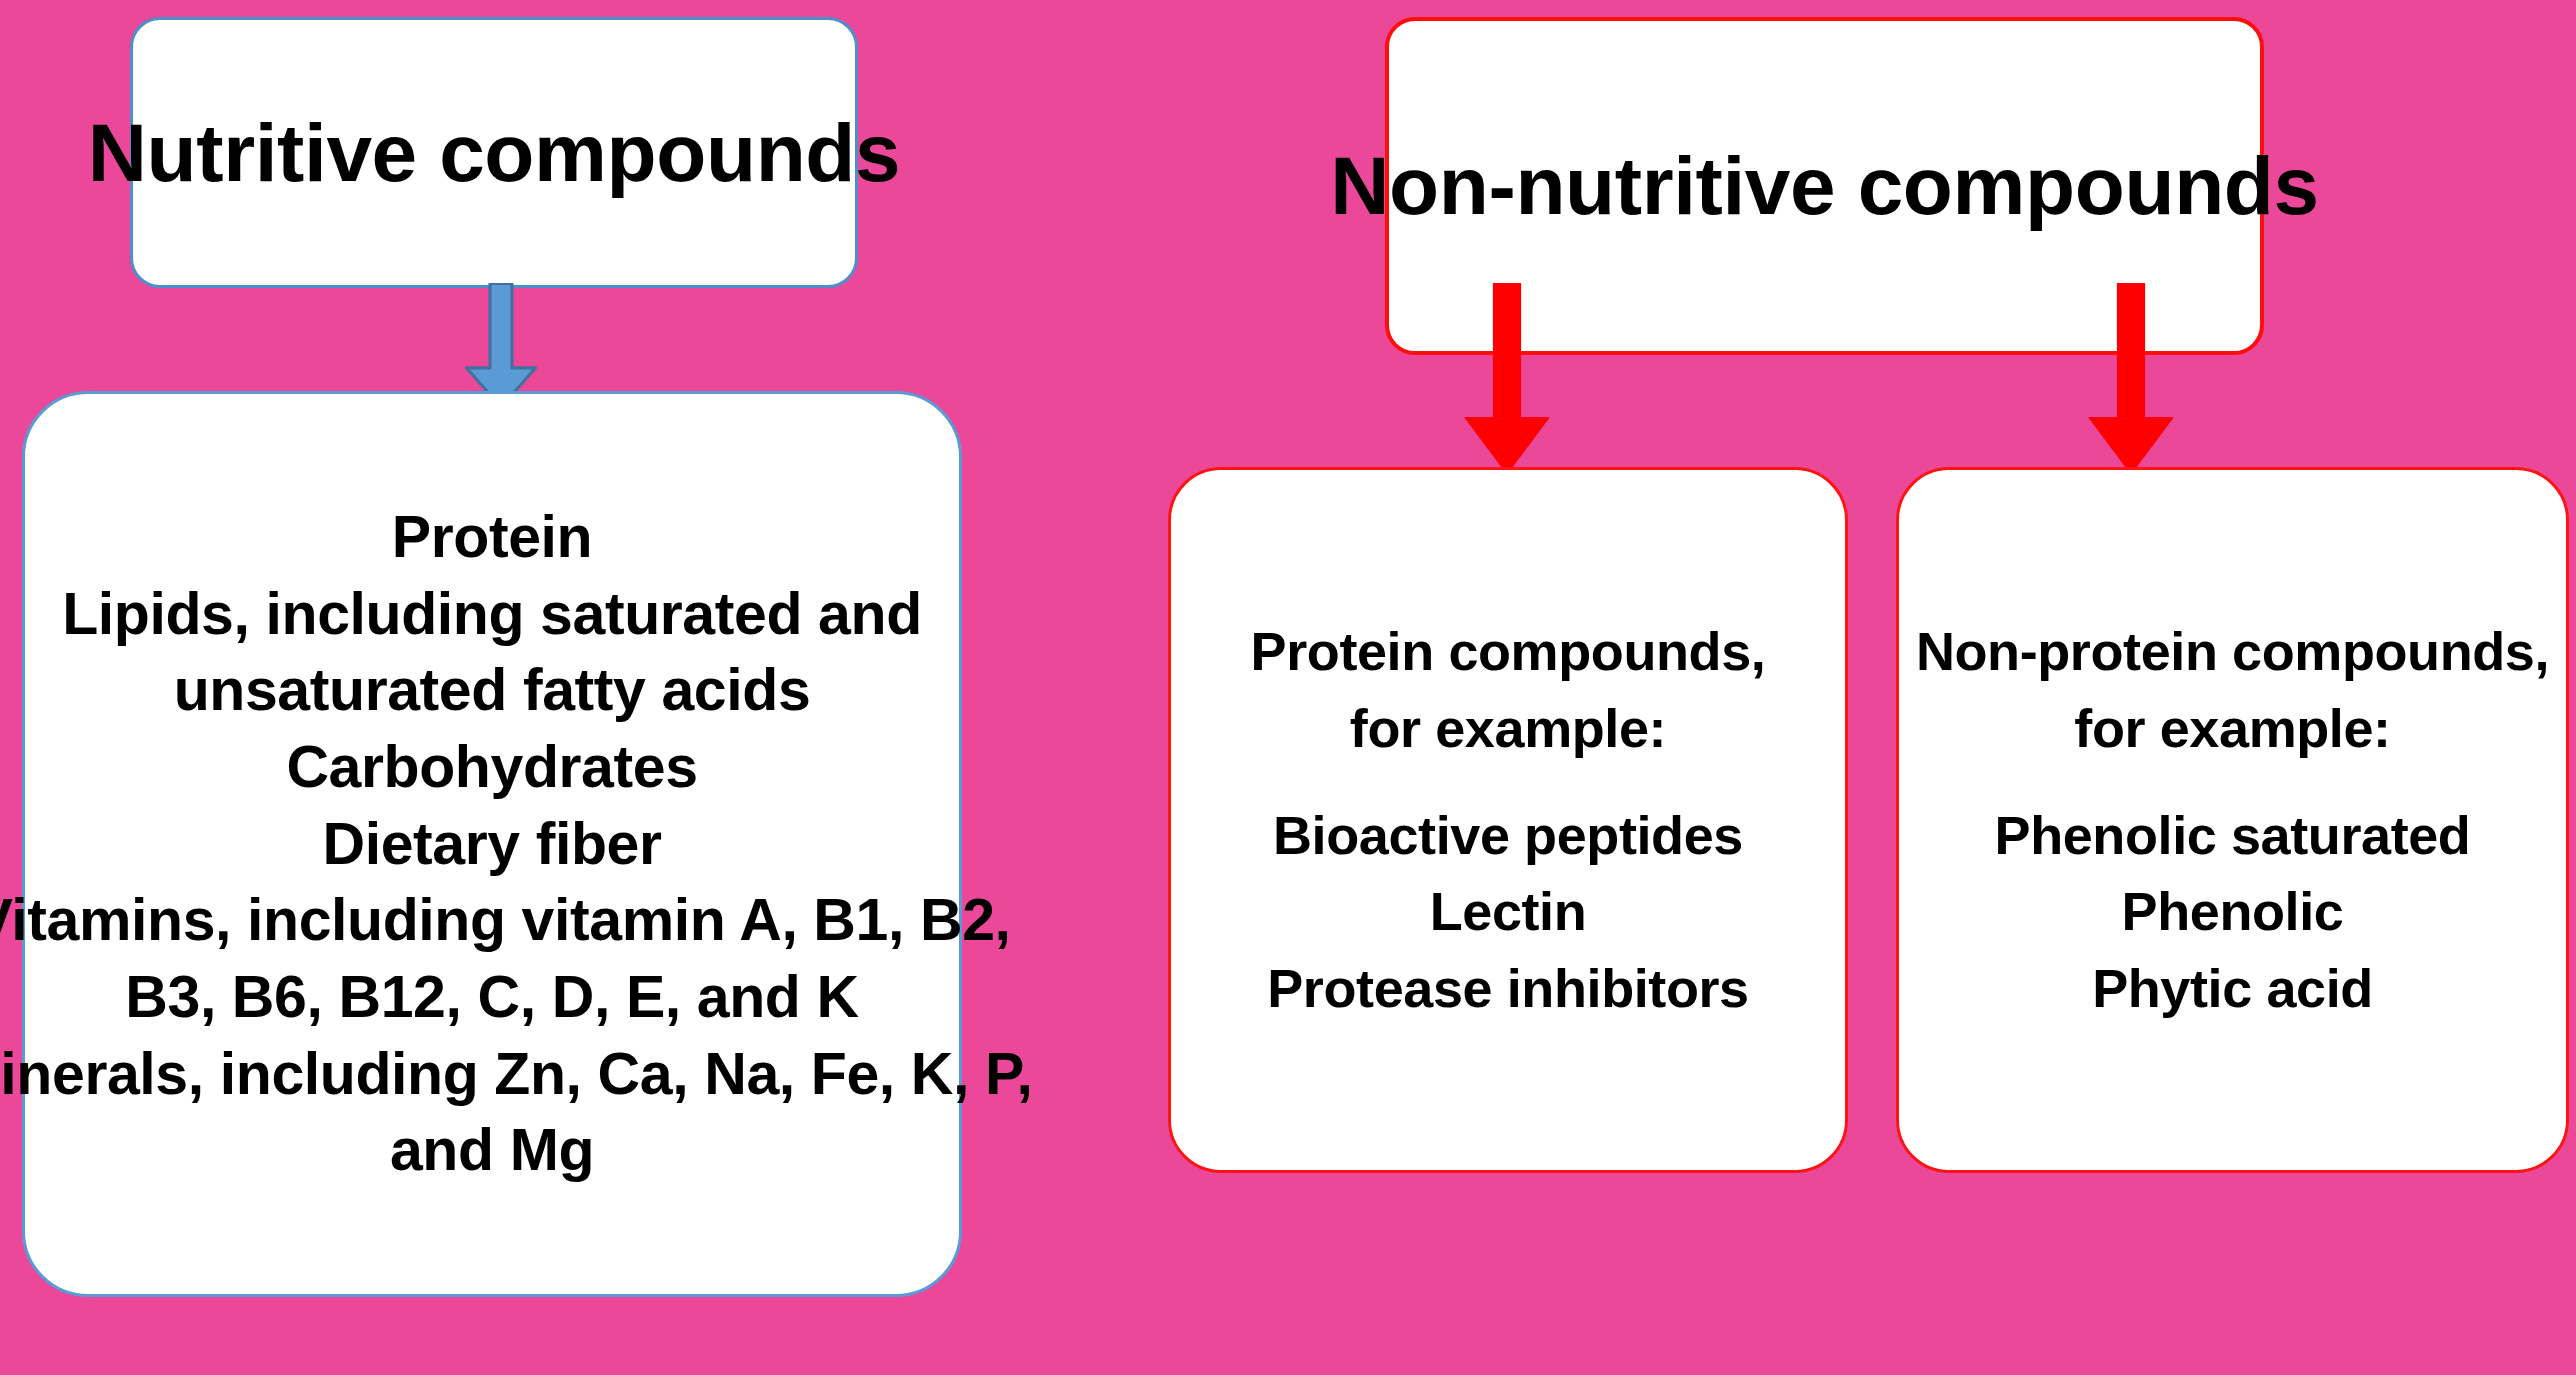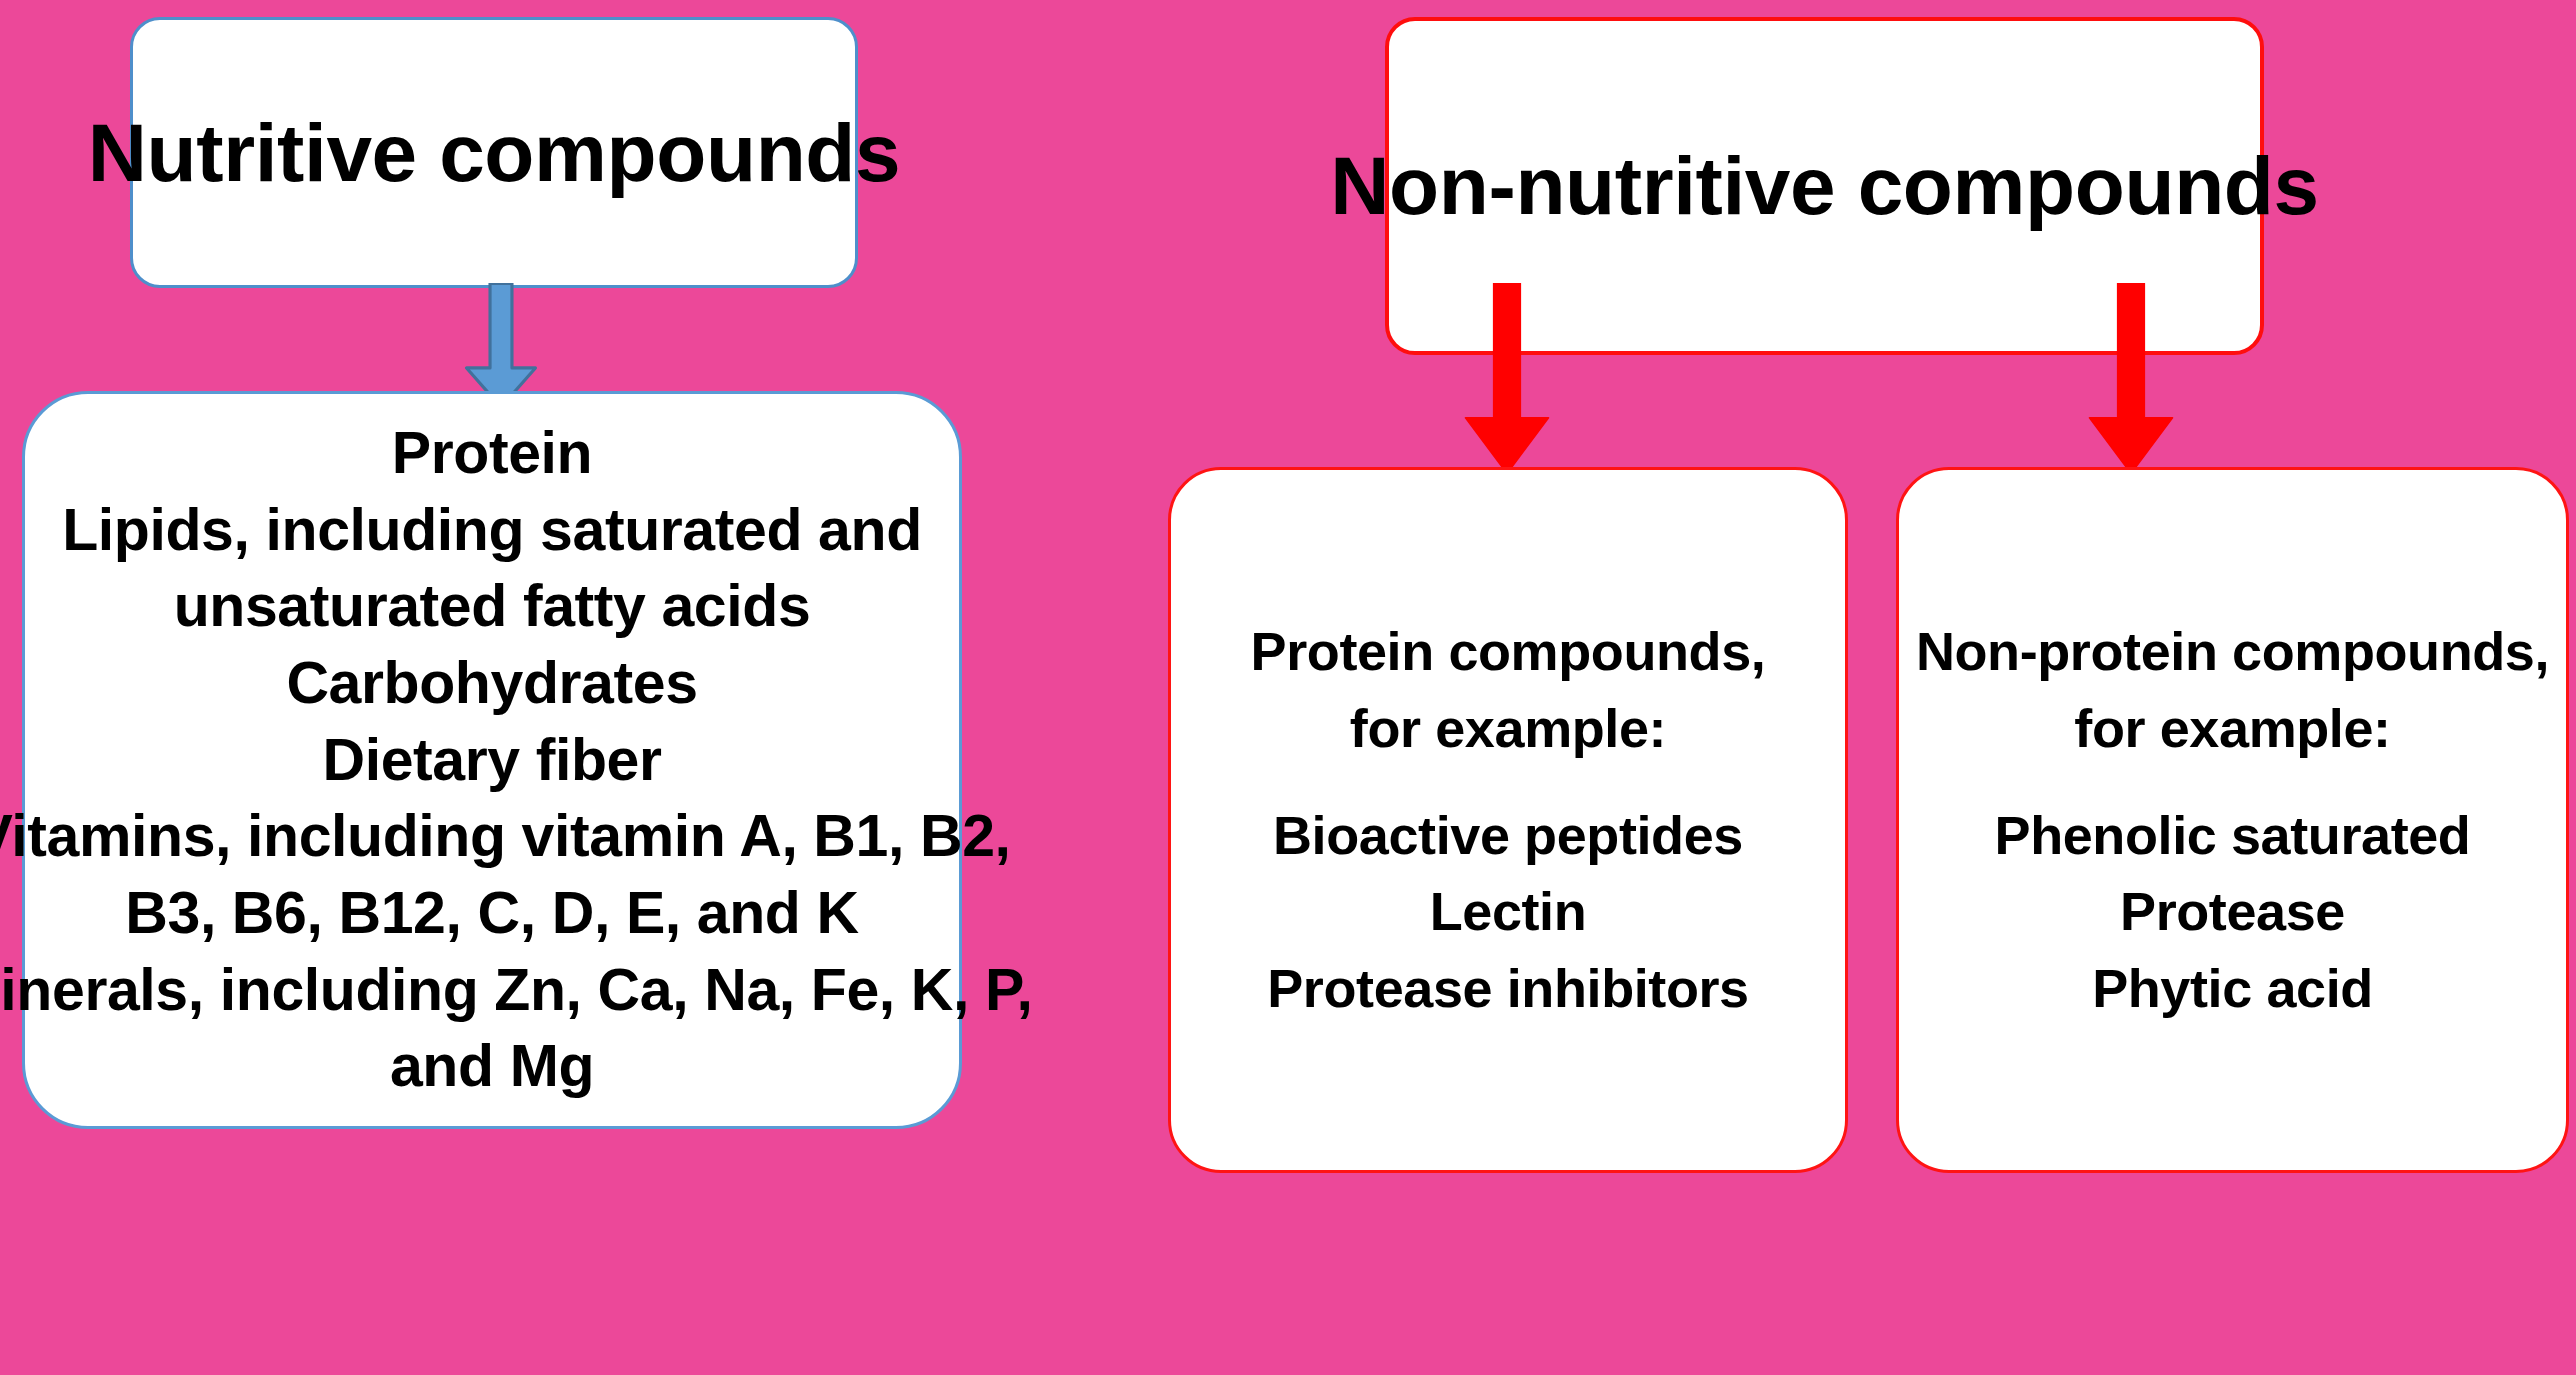--- a/index.html
+++ b/index.html
@@ -43,21 +43,21 @@
     left: 130px;  top: 17.3px;
     width: 728px; height: 271px;
     border: 3.9px solid #4E8FCB;
     border-radius: 30px;
     font-size: 82px;
     line-height: 1.05;
   }
 
   #node-nutritive-body {
     left: 22px;  top: 391px;
-    width: 940px; height: 738px;
+    width: 940px; height: 906px;
     border: 3.9px solid #5A9BD5;
     border-radius: 66px;
     font-size: 59px;
     line-height: 1.30;
     padding: 15.7px 19px;
   }
 
   #node-nonnutritive-header {
     left: 1385px; top: 17.3px;
     width: 879px; height: 338px;
@@ -153,18 +153,18 @@
     <span class="line">Bioactive peptides</span>
     <span class="line">Lectin</span>
     <span class="line">Protease inhibitors</span>
   </div>
 
   <div class="node" id="node-nonprotein-compounds">
     <span class="line">Non-protein compounds,</span>
     <span class="line">for example:</span>
     <span class="gap"></span>
     <span class="line">Phenolic saturated</span>
-    <span class="line">Protease</span>
+    <span class="line">Phenolic</span>
     <span class="line">Phytic acid</span>
   </div>
 
 </div>
 
 
 </body></html>

